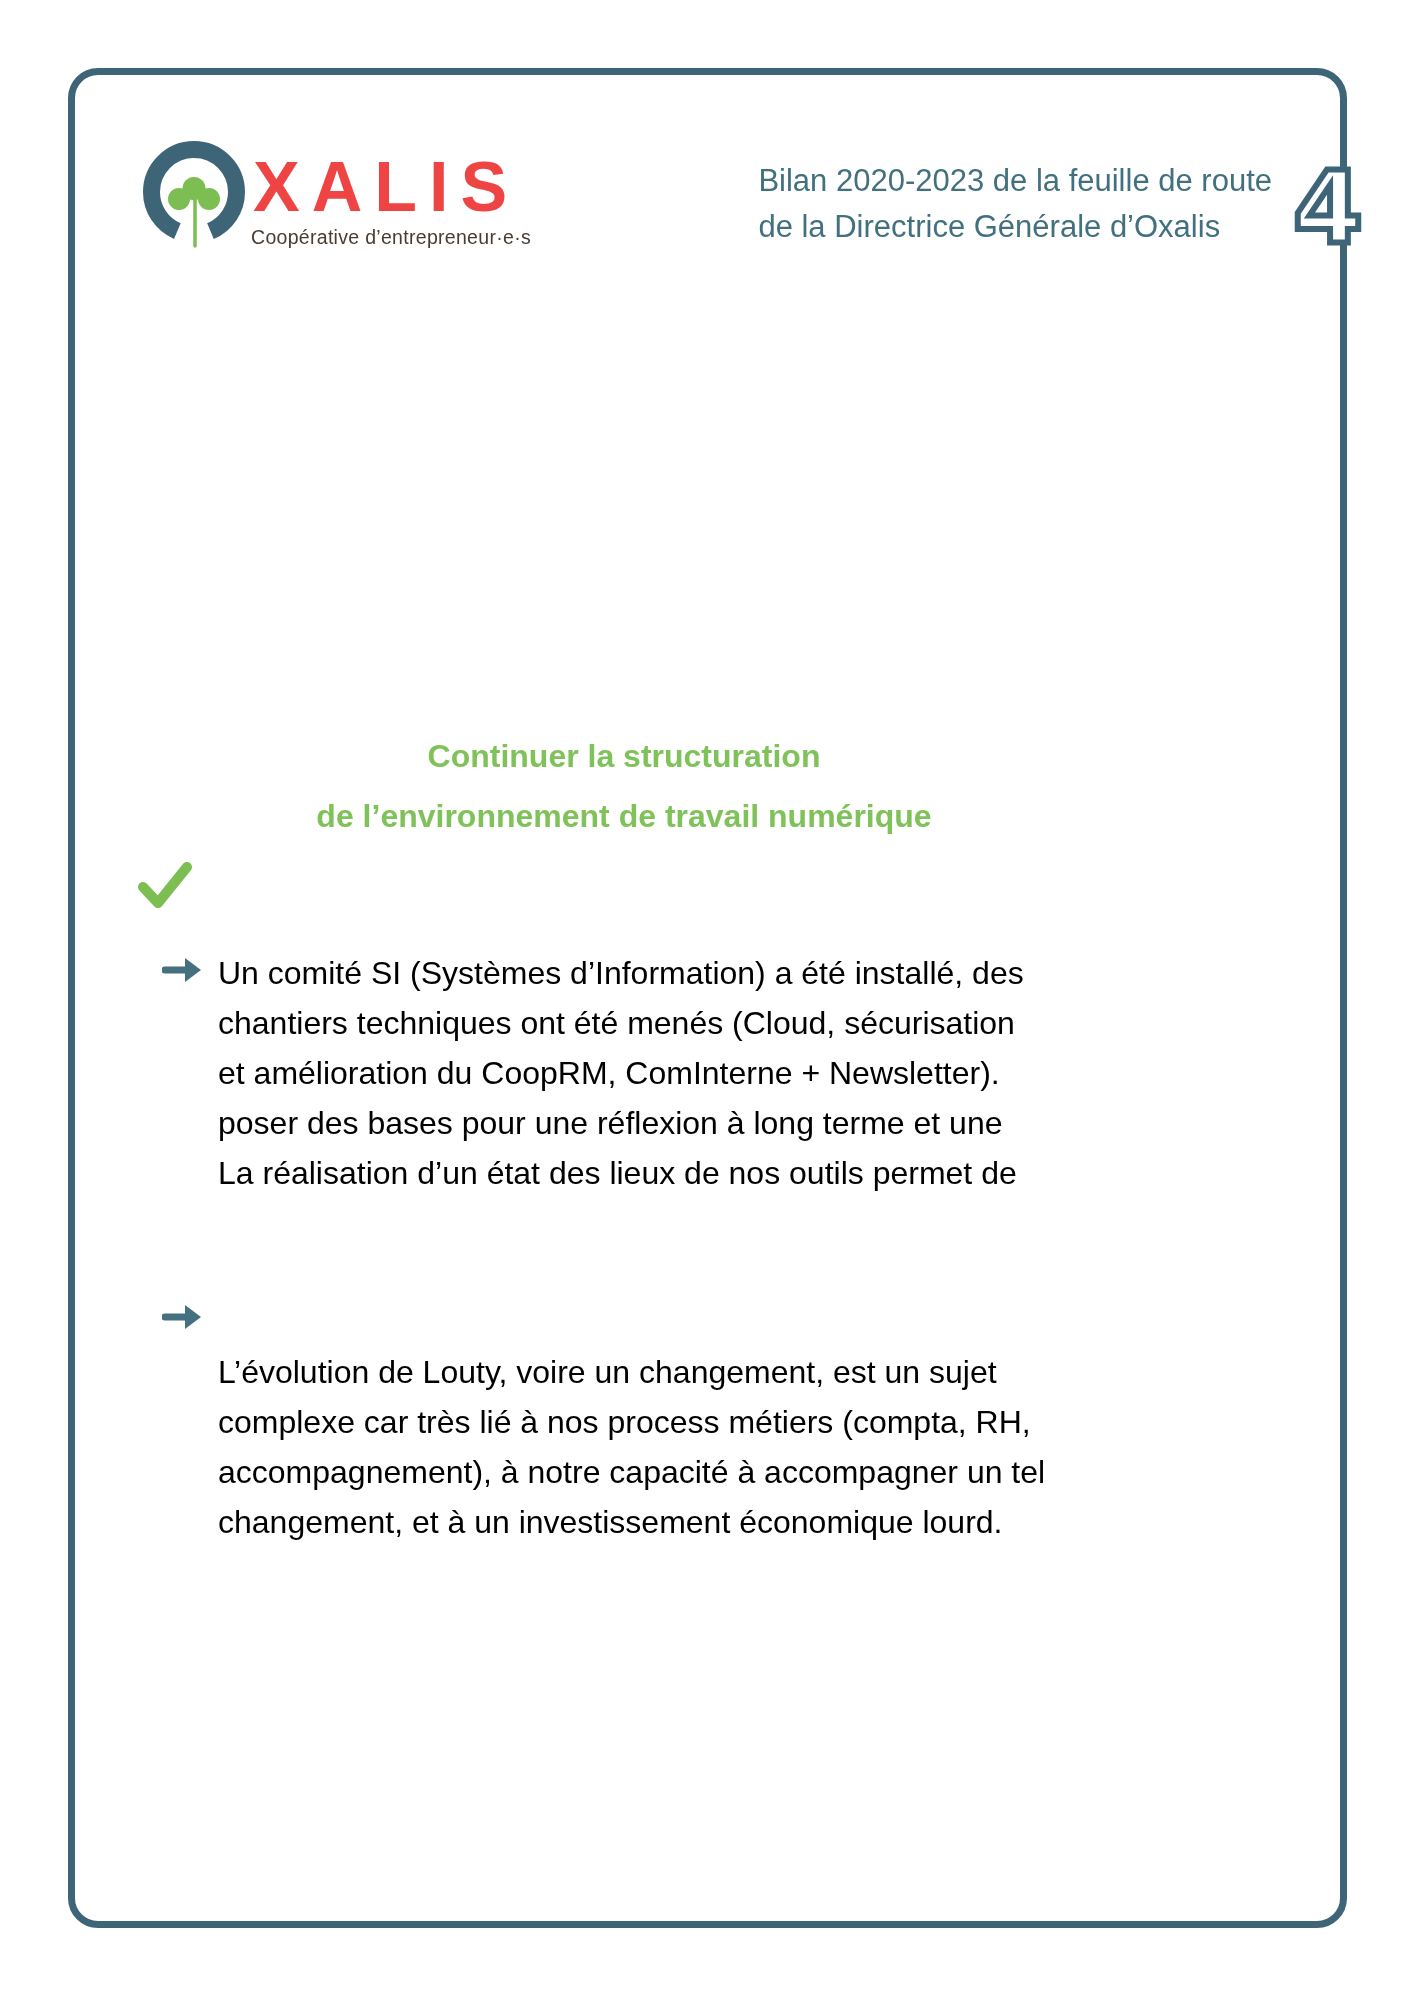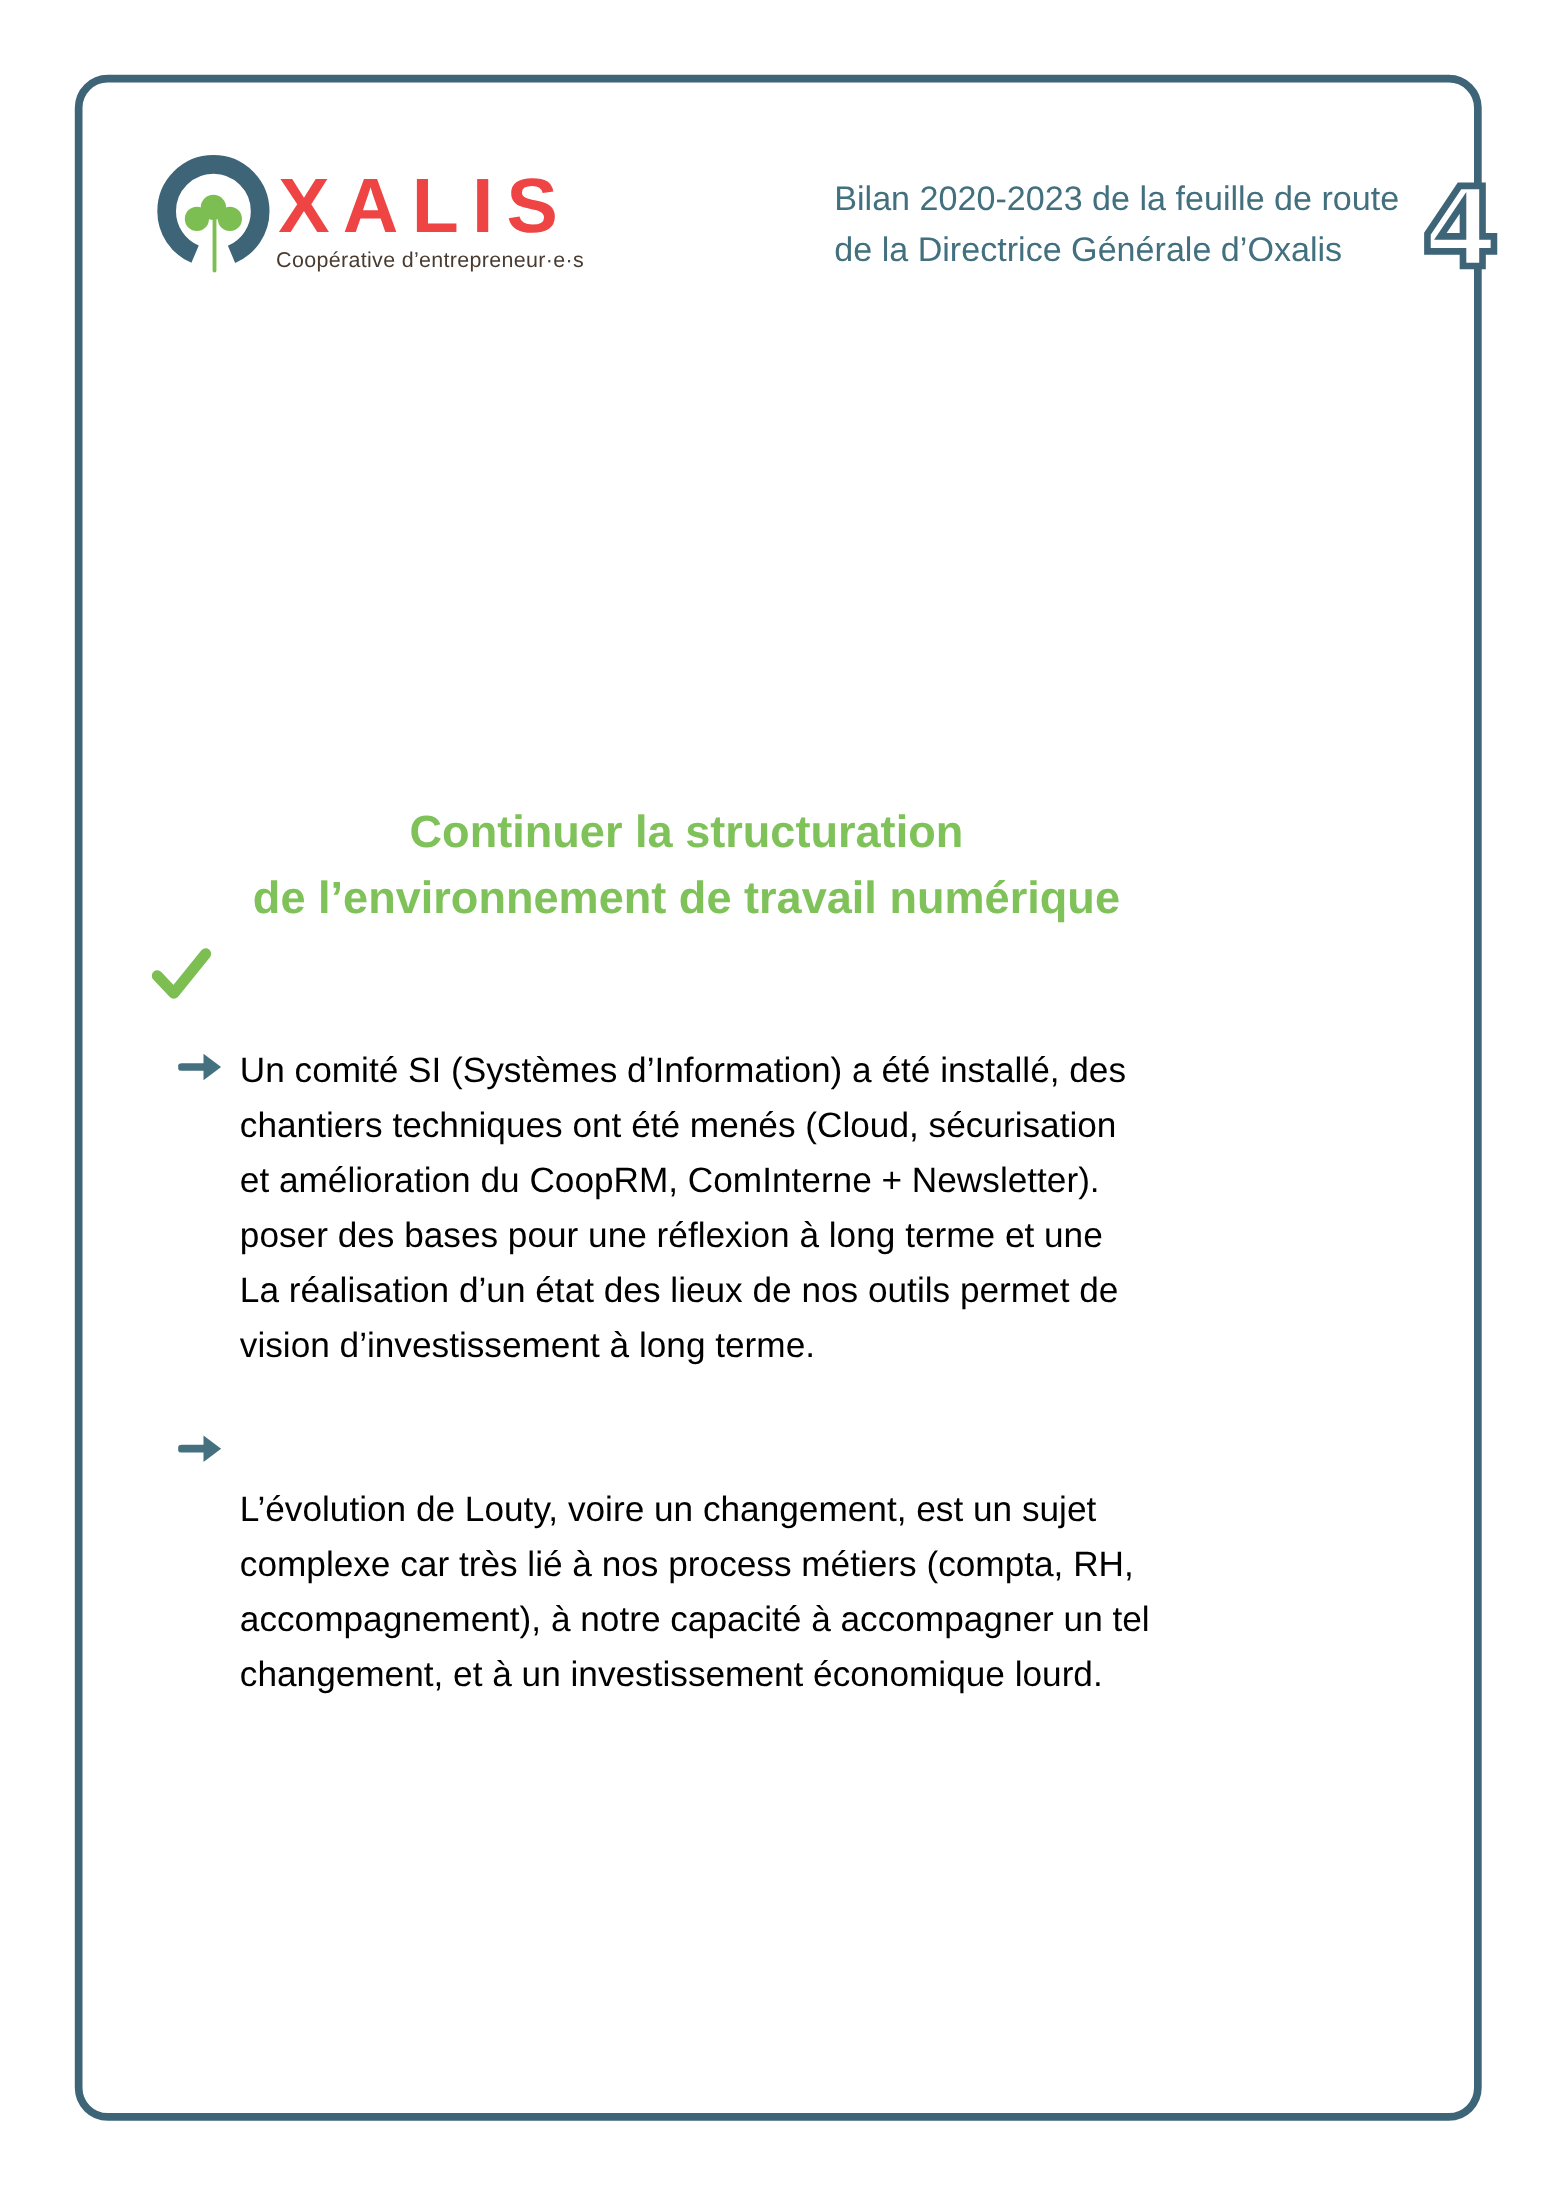--- a/index.html
+++ b/index.html
@@ -32,21 +32,21 @@
   .header-text{
     position:absolute;right:143px;top:158px;
     text-align:left;color:#42707F;
     font-size:31px;line-height:46px;white-space:nowrap;
   }
   .page-num-svg{position:absolute;left:1288px;top:150px;}
   
   .title{
     position:absolute;left:68px;top:726px;width:1112px;
     text-align:center;color:#80C25A;font-weight:700;
-    font-size:41px;line-height:60px;
+    font-size:32px;line-height:60px;
   }
   .title div{white-space:nowrap;}
   
   .check-svg{position:absolute;left:138px;top:860px;}
   .check-text{
     position:absolute;left:203px;top:874px;
     font-size:38px;color:#000;white-space:nowrap;
   }
   
   .arrow-svg{position:absolute;}
@@ -98,21 +98,20 @@
   <svg class="arrow-svg arrow-1" width="42" height="34" viewBox="0 0 42 34">
     <line x1="3" y1="17" x2="25" y2="17" stroke="#45707F" stroke-width="7" stroke-linecap="round"></line>
     <polygon points="23,5 39,17 23,29" fill="#45707F"></polygon>
   </svg>
   <div class="body-block block-1">
     <div>Un comité SI (Systèmes d’Information) a été installé, des</div>
     <div>chantiers techniques ont été menés (Cloud, sécurisation</div>
     <div>et amélioration du CoopRM, ComInterne + Newsletter).</div>
     <div>poser des bases pour une réflexion à long terme et une</div>
     <div>La réalisation d’un état des lieux de nos outils permet de</div>
-    <div>vision d’investissement à long terme.</div>
   </div>
 
   <svg class="arrow-svg arrow-2" width="42" height="34" viewBox="0 0 42 34">
     <line x1="3" y1="17" x2="25" y2="17" stroke="#45707F" stroke-width="7" stroke-linecap="round"></line>
     <polygon points="23,5 39,17 23,29" fill="#45707F"></polygon>
   </svg>
   <div class="body-block block-2">
     <div>L’évolution de Louty, voire un changement, est un sujet</div>
     <div>complexe car très lié à nos process métiers (compta, RH,</div>
     <div>accompagnement), à notre capacité à accompagner un tel</div>

